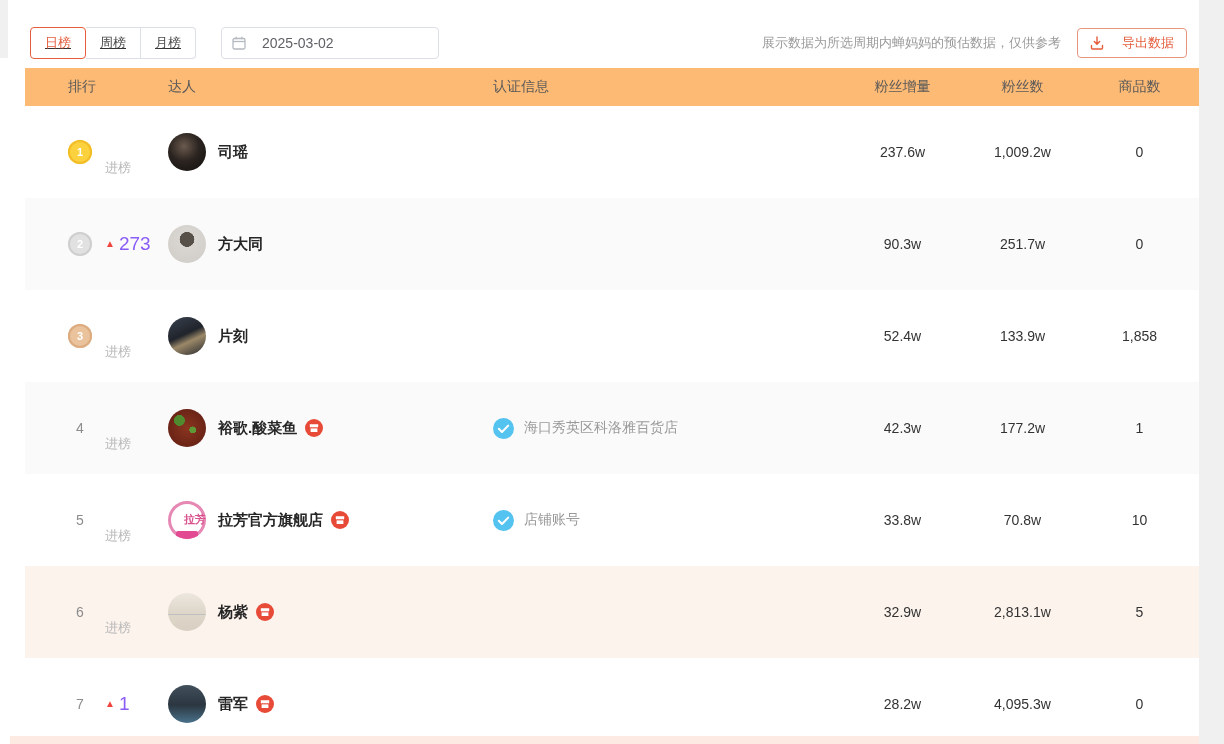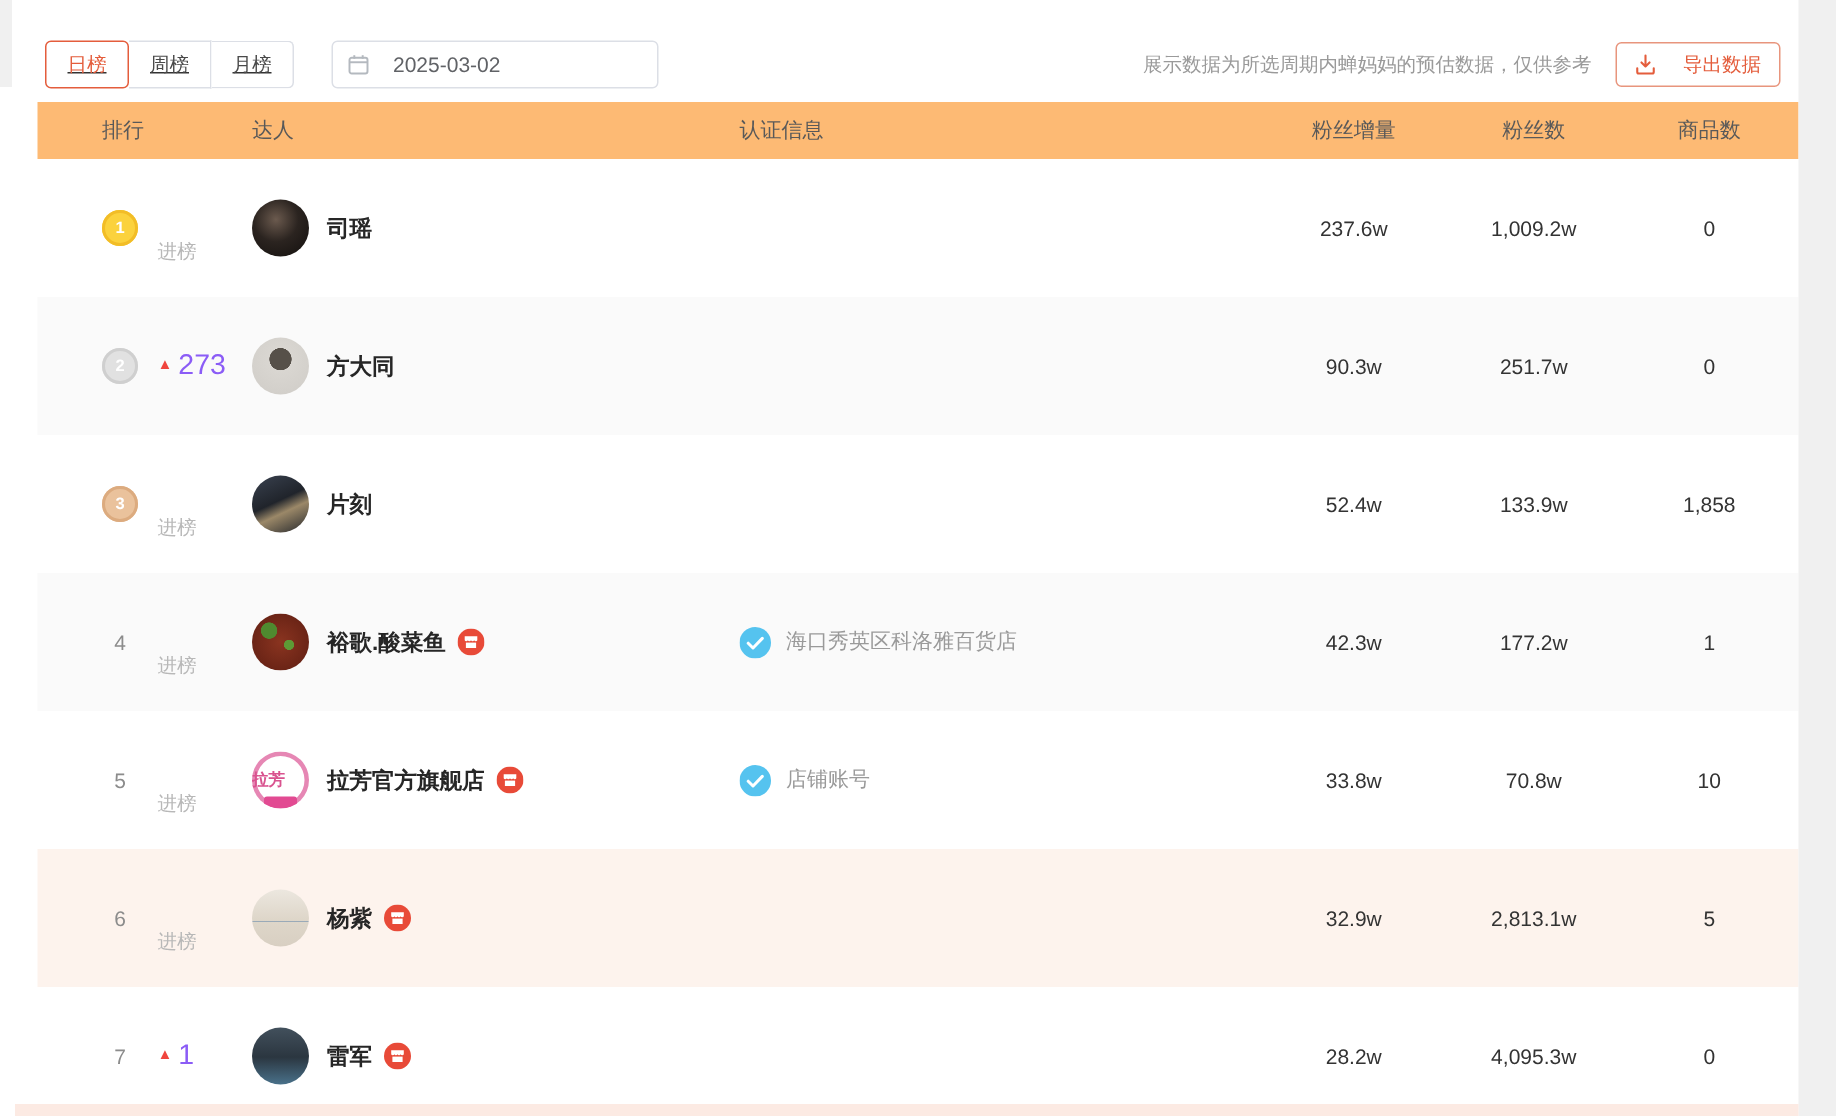--- a/index.html
+++ b/index.html
@@ -56,21 +56,21 @@
   .medal.bronze { background:#eac29c; box-shadow:inset 0 0 0 2px #dcab7f; } .medal.bronze::before { background:#d3a074; }
 
   .avatar { width:38px; height:38px; border-radius:50%; flex:0 0 auto; position:relative; overflow:hidden; }
   .av1 { background:radial-gradient(circle at 42% 35%, #6b5a4e 0%, #2b2420 45%, #120f0d 100%); }
   .av2 { background:radial-gradient(circle at 50% 38%, #565049 0%, #565049 24%, #d9d6d1 25%, #cfccc7 100%); }
   .av3 { background:linear-gradient(155deg, #3a4250 0%, #20242b 45%, #9b8868 62%, #74delete 0, #23262b 100%); background:linear-gradient(155deg,#3a4250 0%,#20242b 45%,#9b8868 62%,#23262b 100%); }
   .av4 { background:radial-gradient(circle at 30% 30%, #4f8a2f 0 14%, transparent 15%),
          radial-gradient(circle at 65% 55%, #5d9a35 0 10%, transparent 11%),
          radial-gradient(circle at 50% 50%, #8a3420 0%, #6b2416 70%, #541a10 100%); }
   .av5 { background:#fff; box-shadow:inset 0 0 0 3px #e687b4; }
-  .av5 .av-label { position:absolute; top:11px; left:0; width:100%; text-align:left;
+  .av5 .av-label { position:absolute; top:11px; left:0; width:100%; text-align:right;
     color:#d9538f; font-size:11px; font-weight:bold; }
   .av5 .av-badge { position:absolute; bottom:0; left:50%; transform:translateX(-50%);
     width:22px; height:8px; background:#e24a92; border-radius:2px; }
   .av6 { background:linear-gradient(180deg, #ece7df 0%, #ddd5c8 55%, #8fa3b5 56%, #ded6c9 57%, #d8cfc2 100%); }
   .av7 { background:linear-gradient(180deg, #42505c 0%, #2b3640 52%, #49718a 100%); }
 
   .talent-name { margin-left:12px; font-size:15px; font-weight:bold; color:#262626; cursor:pointer; }
   .shop-icon { margin-left:8px; flex:0 0 auto; display:flex; }
 
   .verif-wrap { display:flex; align-items:center; gap:10px; }

